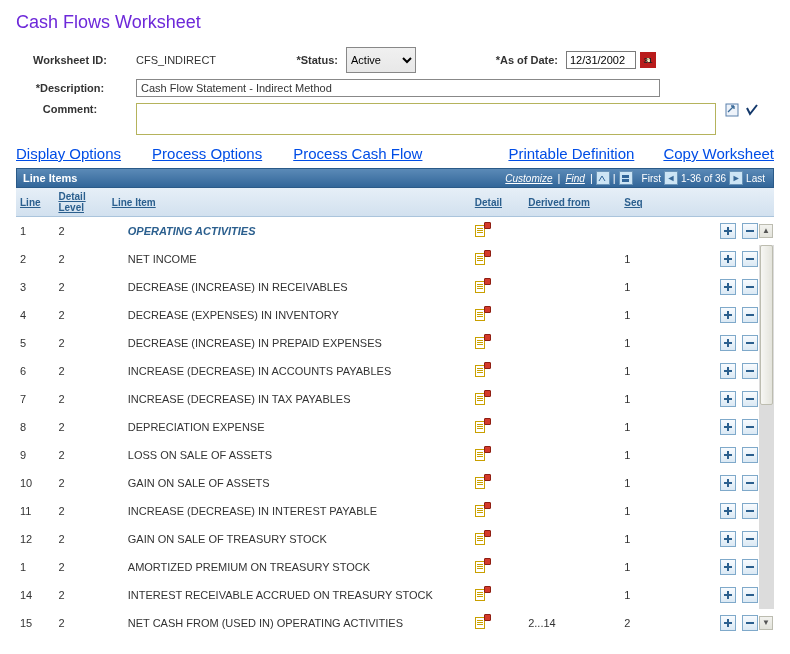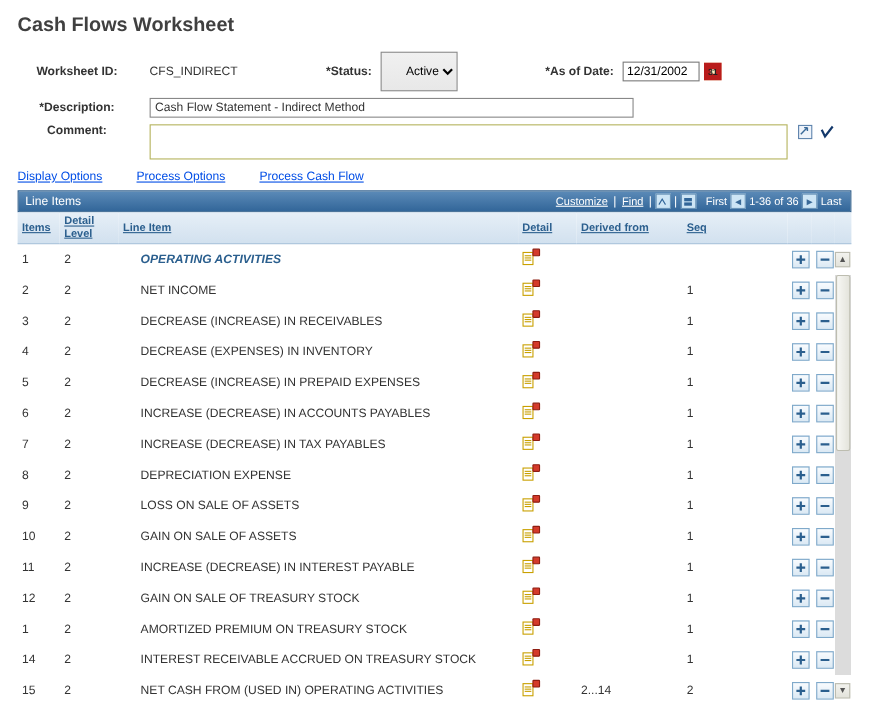--- a/index.html
+++ b/index.html
@@ -6,57 +6,56 @@
   body {
     margin: 0;
     padding: 12px 16px;
     font-family: Arial, Helvetica, sans-serif;
     font-size: 11px;
     color: #333;
     background: #fff;
     width: 790px;
   }
   h1.page-title {
-    color: #404040;
+    color: #6d28d9;
     font-size: 18px;
-    font-weight: bold;
+    font-weight: normal;
     margin: 0 0 14px 0;
   }
   .form-row {
     display: flex;
     align-items: center;
     margin-bottom: 6px;
     font-size: 11px;
   }
   .form-label {
     width: 120px;
     text-align: center;
     padding-right: 12px;
     font-weight: bold;
     color: #333;
   }
   .form-label-short { width: 60px; text-align: right; padding-right:8px; font-weight:bold;}
   .val-text { color:#333; }
   select.status-select {
     width: 70px;
-    height: 36px;
+    height: 26px;
     border: 1px solid #888;
     background: linear-gradient(#f0f0f0,#e8e8e8);
     font-size:11px;
-    text-align:right;
   }
   .date-input {
     width: 70px;
     height: 18px;
     border: 1px solid #7a7a7a;
     padding: 0 3px;
     font-size:11px;
   }
   .desc-input {
-    width: 440px;
+    width: 524px;
     height: 18px;
     border: 1px solid #888;
     padding: 1px 4px;
     font-size:11px;
     color:#333;
   }
   .comment-input {
     width: 580px;
     height: 32px;
     border: 1px solid #b5b35c;
@@ -75,37 +74,37 @@
   .inline-icons span { margin-left:3px; cursor:pointer; }
   .links-row {
     margin-top:10px;
     display:flex;
   }
   .links-left { flex: 1; }
   .links-row a {
     color:#004de6;
     text-decoration: underline;
     margin-right: 28px;
-    font-size:11px;
+    font-size:15px;
   }
   .links-right a { margin-right:0; margin-left:26px; }
   
   .grid-bar {
     margin-top:6px;
     background: linear-gradient(#5b8ab7,#326699);
     color:#fff;
     font-size:11px;
     height:20px;
     display:flex;
     align-items:center;
     padding: 0 6px;
     border:1px solid #2a5a88;
   }
-  .grid-bar .title { font-weight:normal; flex:1; }
-  .grid-bar a { color:#fff; text-decoration:underline; margin:0 3px; font-size:10px;}
+  .grid-bar .title { font-weight:bold; flex:1; }
+  .grid-bar a { color:#fff; text-decoration:underline; margin:0 3px; font-size:10px;font-style:italic;}
   .nav-btn {
     display:inline-flex; align-items:center; justify-content:center;
     width:14px; height:14px;
     background:#cde5f5;
     border:1px solid #6a94b8;
     color:#3a6a98;
     font-size:9px;
     margin:0 1px;
     cursor:pointer;
   }
@@ -238,20 +237,24 @@
         </svg>
     </span>
   </span>
 </div>
 
 <div class="links-row">
   <div class="links-left">
     <a href="#">Display Options</a>
     <a href="#">Process Options</a>
     <a href="#">Process Cash Flow</a>
+  </div>
+  <div class="links-right">
+    <a href="#">Printable Definition</a>
+    <a href="#">Copy Worksheet</a>
   </div>
 </div>
 
 <div class="grid-bar">
   <span class="title">Line Items</span>
   <a href="#">Customize</a>
   <span class="sep">|</span>
   <a href="#">Find</a>
   <span class="sep">|</span>
   <span class="nav-btn" title="View All">
@@ -283,21 +286,21 @@
       <col class="col-item">
       <col class="col-detail">
     <col class="col-derived">
       <col class="col-seq">
       <col class="col-add">
       <col class="col-del">
       <col class="col-sb">
   </colgroup>
   <thead>
     <tr>
-      <th><a href="#">Items</a></th>
+      <th><a href="#">Line</a></th>
       <th><a href="#">Detail Level</a></th>
       <th><a href="#">Line Item</a></th>
       <th><a href="#">Detail</a></th>
       <th><a href="#">Derived from</a></th>
       <th><a href="#">Seq</a></th>
       <th></th>
       <th></th>
       <th></th>
     </tr>
   </thead>

